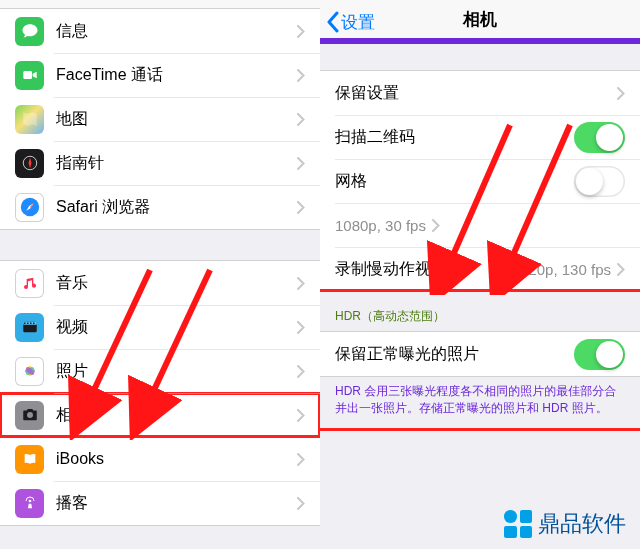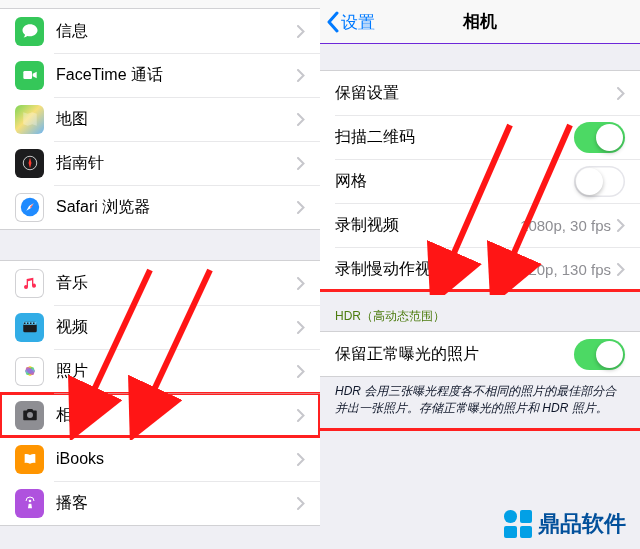--- a/index.html
+++ b/index.html
@@ -12,21 +12,21 @@
     position: relative;
   }
   .cols { display: flex; width: 640px; height: 549px; }
   .col { width: 320px; height: 549px; background: #efeff4; position: relative; overflow: hidden; }
   .col-left { border-right: 0px solid #ccc; }
 
   
   .hdr {
     height: 44px;
     background: #f8f8f8;
-    border-bottom: 1px solid #6d28d9;
+    border-bottom: 6px solid #6d28d9;
     position: relative;
     display: flex;
     align-items: center;
     justify-content: center;
   }
   .hdr .title { font-size: 17px; font-weight: 600; color: #000; }
   .hdr .back {
     position: absolute; left: 6px; top: 0; height: 44px;
     display: flex; align-items: center; color: #007aff; font-size: 17px;
     cursor: pointer;
@@ -85,38 +85,37 @@
     box-shadow: 0 2px 4px rgba(0,0,0,0.25);
   }
   .toggle.off .knob { left: 2px; }
   .toggle.on .knob { right: 2px; }
 
   .section-hdr {
     font-size: 12px; color: #4d7c0f;
     padding: 16px 15px 6px;
   }
   .section-ftr {
-    font-size: 12px; color: #0f172a;
+    font-size: 12px; color: #6d28d9;
     padding: 6px 15px 10px;
     line-height: 1.45;
-    font-style: italic;
   }
   .hdr-section { outline: 3px solid #ff2020; outline-offset: 0; position: relative; z-index: 2; }
 
   
   .arrow { position: absolute; z-index: 10; pointer-events: none; }
 
   
   .watermark {
     position: absolute;
     right: 14px; bottom: 10px;
     display: flex; align-items: center;
     color: #02509b;
     font-size: 22px;
-    font-weight: 700;
+    font-weight: 400;
     z-index: 20;
     gap: 6px;
     background: rgba(255,255,255,0.0);
   }
   .watermark .logo {
     display: grid;
     grid-template-columns: 1fr 1fr;
     grid-template-rows: 1fr 1fr;
     gap: 3px;
     width: 28px; height: 28px;
@@ -348,21 +347,20 @@
             <div class="knob"></div>
           </div>
       </div>
       <div class="row noicon">
         <div class="label">网格</div>
         <div class="toggle off">
             <div class="knob"></div>
           </div>
       </div>
       <div class="row noicon">
-        <div class="label">录制视频</div>
         <div class="detail">1080p, 30 fps</div>
         <span class="chev">
             <svg viewBox="0 0 8 13">
               <path d="M1 1l5.5 5.5L1 12" stroke="#c7c7cc" stroke-width="2" fill="none" stroke-linecap="round"></path>
             </svg>
           </span>
       </div>
       <div class="row noicon">
         <div class="label">录制慢动作视频</div>
         <div class="detail">720p, 130 fps</div>

